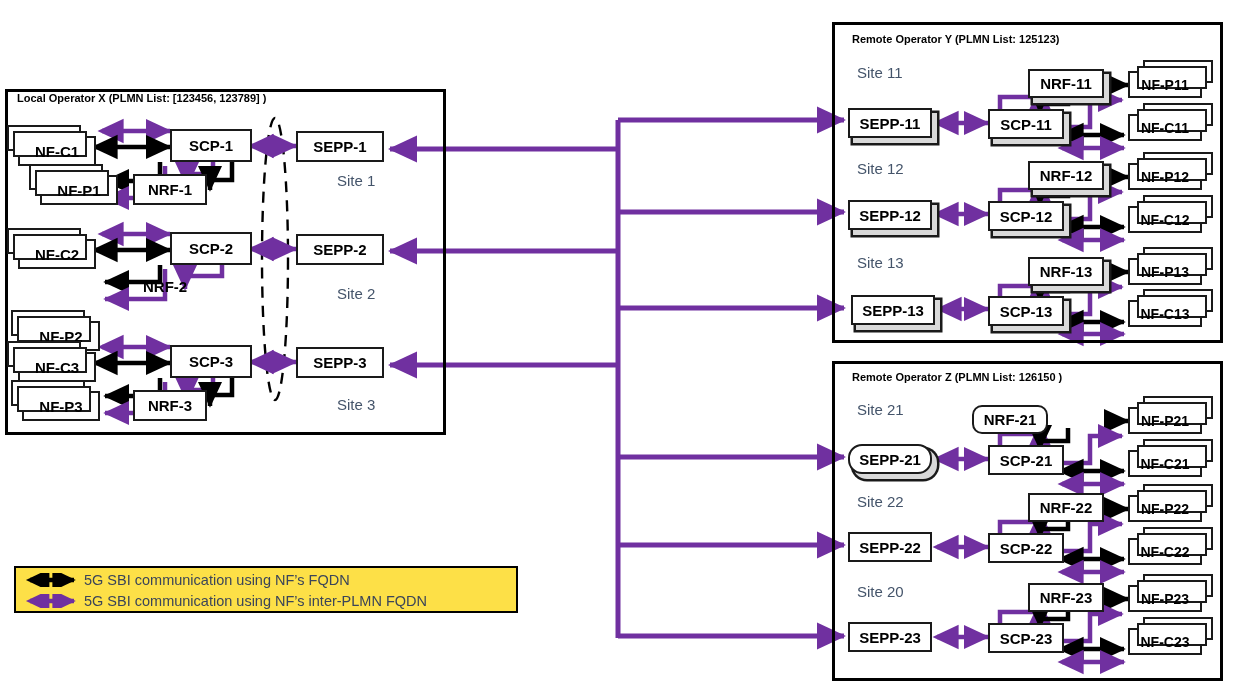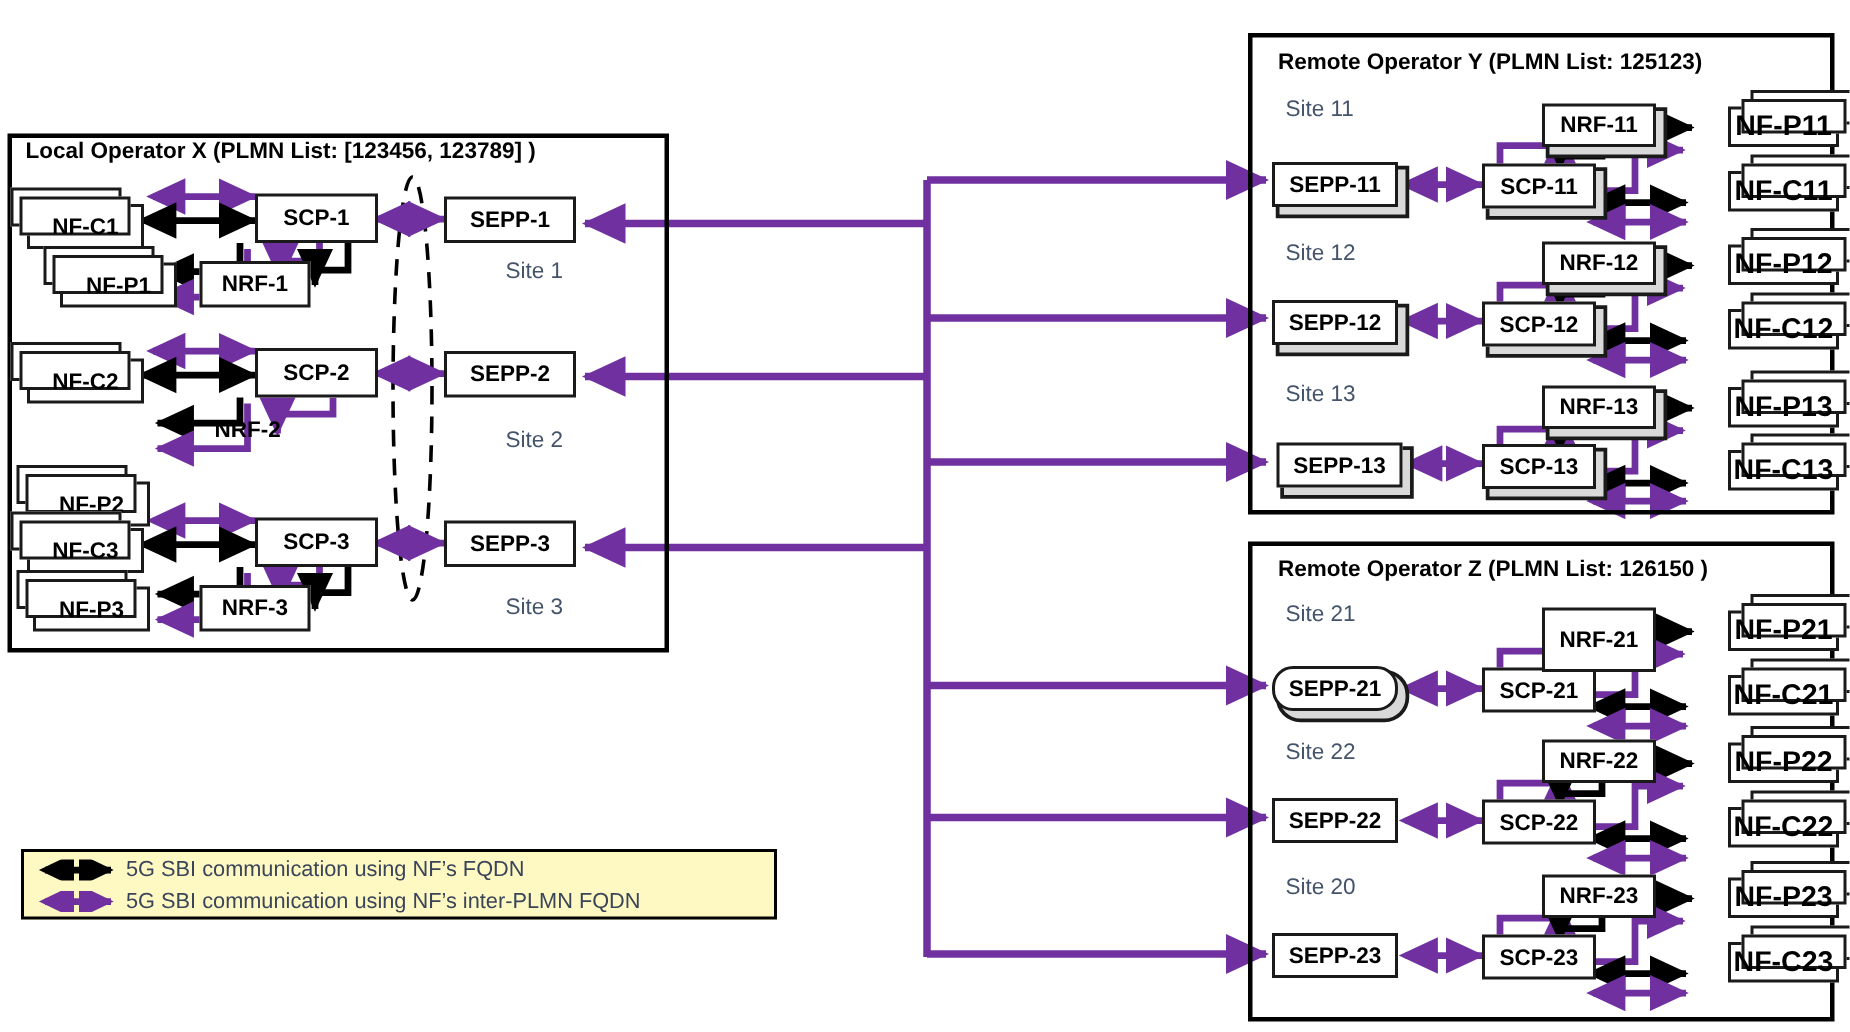--- a/index.html
+++ b/index.html
@@ -5,44 +5,44 @@
 <style>
   html,body{margin:0;padding:0;background:#ffffff;}
   body{width:1233px;height:688px;position:relative;overflow:hidden;
        font-family:"Liberation Sans",sans-serif;}
   #stage{position:absolute;left:0;top:0;width:1233px;height:688px;}
 
   svg#wires{position:absolute;left:0;top:0;width:1233px;height:688px;pointer-events:none;}
 
   
   .frame{position:absolute;border:3px solid #000;background:transparent;box-sizing:border-box;}
-  .frame-title{position:absolute;font-weight:bold;font-size:15px;color:#000;white-space:nowrap;}
+  .frame-title{position:absolute;font-weight:bold;font-size:11px;color:#000;white-space:nowrap;}
 
   
   .node{position:absolute;box-sizing:border-box;border:2.5px solid #1a1a1a;background:#fff;
         display:flex;align-items:center;justify-content:center;
         font-weight:bold;font-size:15px;color:#000;white-space:nowrap;z-index:30;}
-  .node.small{font-size:19px;margin-left:24px;}
+  .node.small{font-size:14px;}
   
   .stack-ul::before,.stack-ul::after{content:"";position:absolute;border:2.5px solid #1a1a1a;
         background:#fff;left:-7px;top:-7px;right:7px;bottom:7px;z-index:-1;}
   .stack-ul::after{left:-13px;top:-13px;right:13px;bottom:13px;z-index:-2;}
   
   .stack-ur::before,.stack-ur::after{content:"";position:absolute;border:2.5px solid #1a1a1a;
         background:#fff;left:7px;top:-7px;right:-7px;bottom:7px;z-index:-1;}
   .stack-ur::after{left:13px;top:-13px;right:-13px;bottom:13px;z-index:-2;}
   
   .shadow-gray{box-shadow:5px 5px 0 0 #d9d9d9, 5px 5px 0 2.5px #1a1a1a;}
 
   
   .site-label{position:absolute;font-size:15px;color:#44546a;white-space:nowrap;z-index:20;}
 
   
   #legend{position:absolute;left:14px;top:566px;width:504px;height:47px;
-          border:2.5px solid #000;background:#fef9c3;box-sizing:border-box;z-index:40;}
+          border:2.5px solid #000;background:#fde047;box-sizing:border-box;z-index:40;}
   .legend-row{position:absolute;left:8px;height:21px;display:flex;align-items:center;}
   .legend-row.r1{top:1px;}
   .legend-row.r2{top:22px;}
   .legend-text{font-size:14.5px;color:#3b4559;white-space:nowrap;margin-left:4px;}
   .legend-arrow{width:56px;height:14px;flex:0 0 56px;}
 </style>
 </head>
 <body>
 
 <div id="stage">
@@ -214,21 +214,21 @@
   <div class="node shadow-gray" style="left:1028px;top:257px;width:76px;height:29px;">NRF-13</div>
   <div class="node stack-ur small" style="left:1128px;top:258px;width:74px;height:27px;">NF-P13</div>
   <div class="node stack-ur small" style="left:1128px;top:300px;width:74px;height:27px;">NF-C13</div>
 
   <div class="frame" style="left:832px;top:361px;width:391px;height:320px;"></div>
   <div class="frame-title" style="left:852px;top:371px;">Remote Operator Z (PLMN List: 126150 )</div>
 
   <div class="site-label" style="left:857px;top:401px;">Site 21</div>
   <div class="node shadow-gray" style="left:848px;top:444px;width:84px;height:30px;border-radius:14px;">SEPP-21</div>
   <div class="node" style="left:988px;top:445px;width:76px;height:30px;">SCP-21</div>
-  <div class="node" style="left:1028px;top:405px;width:76px;height:43px;">NRF-21</div>
+  <div class="node" style="left:972px;top:405px;width:76px;height:29px;border-radius:10px;">NRF-21</div>
   <div class="node stack-ur small" style="left:1128px;top:407px;width:74px;height:27px;">NF-P21</div>
   <div class="node stack-ur small" style="left:1128px;top:450px;width:74px;height:27px;">NF-C21</div>
 
   <div class="site-label" style="left:857px;top:493px;">Site 22</div>
   <div class="node" style="left:848px;top:532px;width:84px;height:30px;">SEPP-22</div>
   <div class="node" style="left:988px;top:533px;width:76px;height:30px;">SCP-22</div>
   <div class="node" style="left:1028px;top:493px;width:76px;height:29px;">NRF-22</div>
   <div class="node stack-ur small" style="left:1128px;top:495px;width:74px;height:27px;">NF-P22</div>
   <div class="node stack-ur small" style="left:1128px;top:538px;width:74px;height:27px;">NF-C22</div>
 

